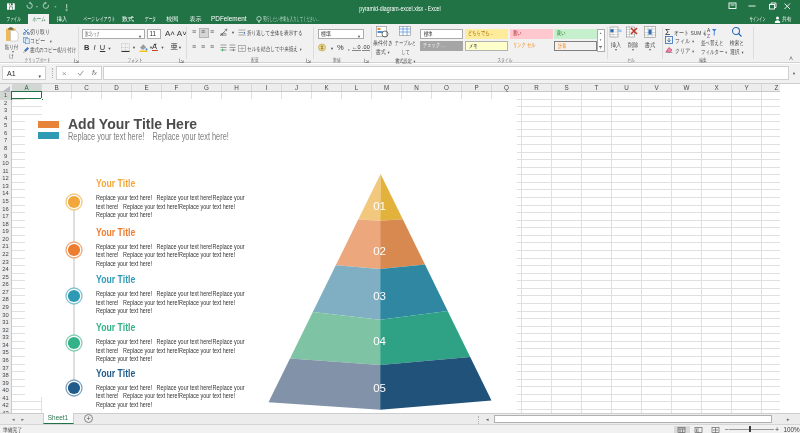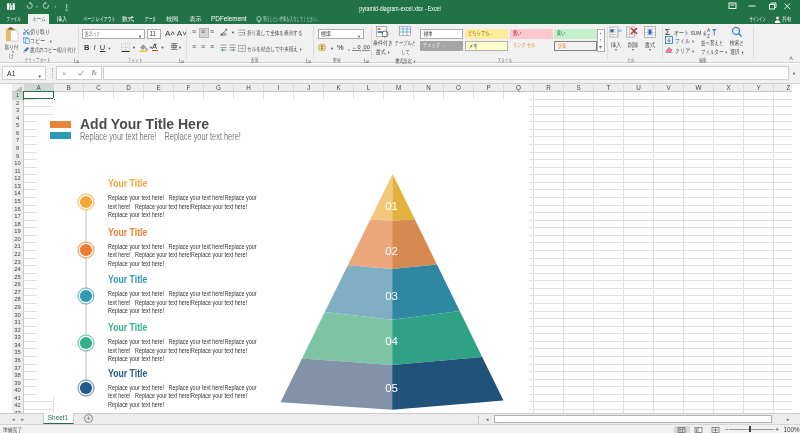--- a/index.html
+++ b/index.html
@@ -18,21 +18,21 @@
 .combo{position:absolute;background:#fff;border:1px solid #ababab;font-size:6.3px;color:#333;line-height:8px;padding-left:2px;height:9.5px;}
 .tri6{font-size:4px;color:#555;}
 .tridn{width:0;height:0;border-left:1.7px solid transparent;border-right:1.7px solid transparent;border-top:2.4px solid #666;}
 .algn{font-size:7px;color:#555;letter-spacing:1.5px;}
 .gcell{position:absolute;width:43px;height:10px;font-size:6px;line-height:9.5px;padding-left:3px;}
 .gcell span{display:inline-block;transform:scaleX(0.7);transform-origin:0 50%;white-space:pre;}
 
 #fbar{left:0;top:64px;width:800px;height:20px;background:#f1f1f1;border-bottom:1px solid #cfcfcf;}
 .wbox{position:absolute;background:#fff;border:1px solid #d0d0d0;}
 
-#sheet{left:12px;top:84px;width:780px;height:329px;background:#fff;overflow:hidden;}
+#sheet{left:0;top:84px;width:780px;height:329px;background:#fff;overflow:hidden;}
 #colhead{left:0;top:0;width:800px;height:8px;background:#EDEDED;border-bottom:1px solid #c9c9c9;}
 .ch{position:absolute;top:0;height:7px;font-size:6.3px;color:#43484d;text-align:center;line-height:8px;border-right:1px solid #d8d8d8;}
 #grid{left:12px;top:8px;width:781px;height:321px;border-right:1px solid #d5d5d5;
 background-image:repeating-linear-gradient(to right,transparent 0,transparent 29px,#e0e0e0 29px,#e0e0e0 30px),repeating-linear-gradient(to bottom,transparent 0,transparent 6.57px,#e0e0e0 6.57px,#e0e0e0 7.571px);}
 .rh{position:absolute;left:0;width:12px;font-size:5.8px;color:#43484d;text-align:center;background:#EDEDED;border-right:1px solid #c9c9c9;}
 #white{left:42px;top:15px;width:475px;height:314px;background:#fff;}
 .sect-t{position:absolute;left:96px;font-size:10px;line-height:10px;font-weight:bold;transform:scaleX(0.87);transform-origin:0 0;white-space:pre;}
 .sect-b{position:absolute;left:96px;font-size:7px;color:#343434;line-height:8.5px;transform:scaleX(0.774);transform-origin:0 0;white-space:pre;}
 
 #tabbar{left:0;top:413px;width:800px;height:11px;background:#ececec;border-top:1px solid #cdcdcd;}

